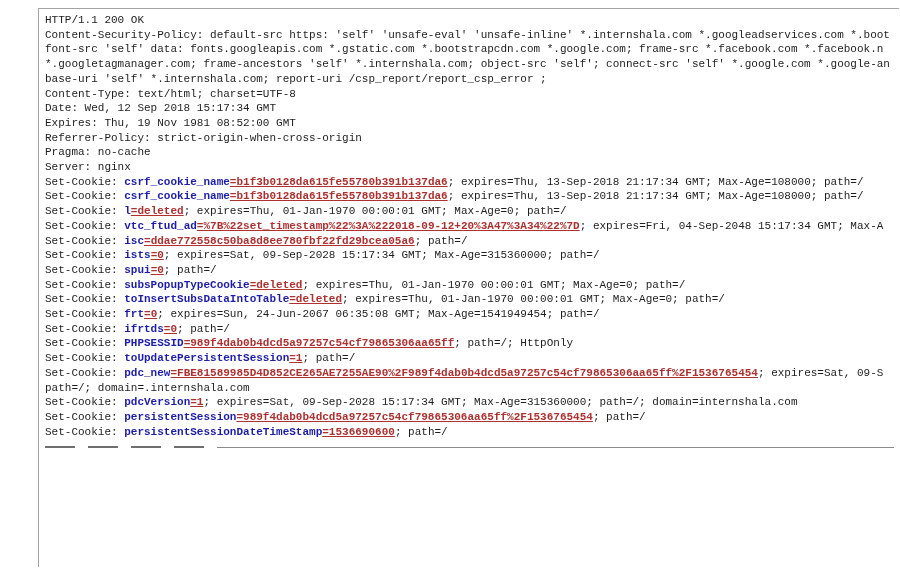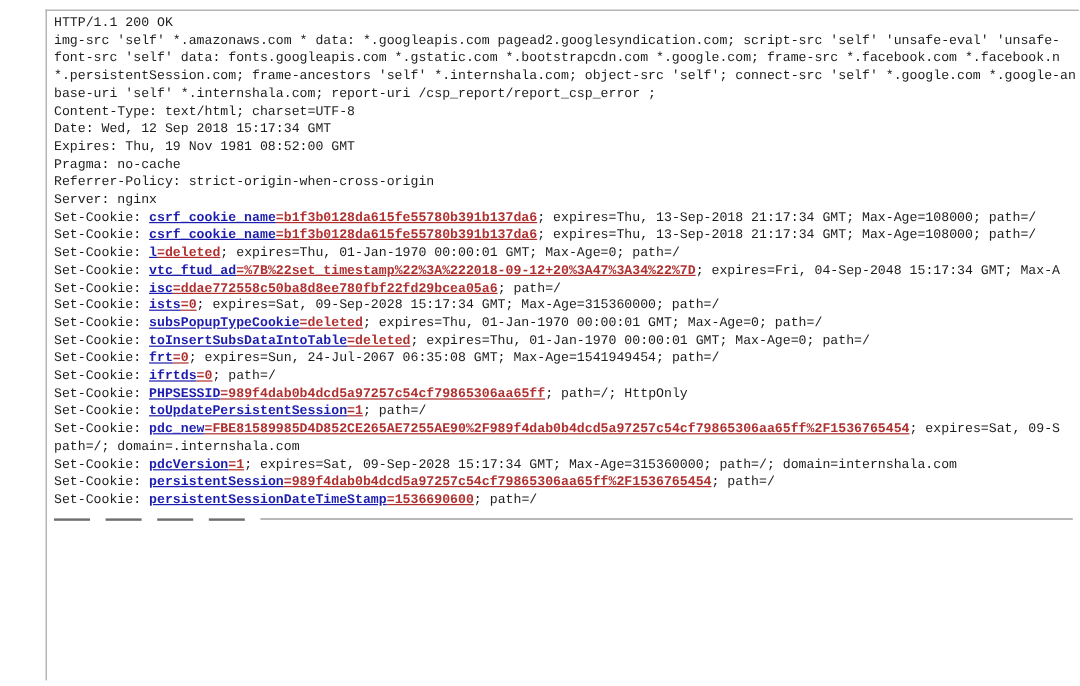--- a/index.html
+++ b/index.html
@@ -19,53 +19,54 @@
     border-top:1px solid #a3a3a3;border-left:1px solid #a3a3a3;
     padding:4px 0 0 6px;
     width:861px;height:559px;box-sizing:border-box;overflow:hidden;
     background:var(--page-bg);
   }
   .hline{
     font-size:11px;line-height:14.7px;white-space:pre;color:var(--plain-color);
     letter-spacing:0;
   }
   .seg-plain{color:var(--plain-color);}
-  .seg-cookie-name{color:var(--name-color);font-weight:bold;text-decoration:underline;}
+  .seg-cookie-name{color:var(--name-color);font-weight:bold;}
   .seg-cookie-value{color:var(--value-color);font-weight:bold;text-decoration:underline;}
   .divider{
     display:flex;align-items:center;margin-top:7px;width:849px;
   }
   .dash{width:30px;height:2px;background:#6e6e6e;margin-right:13px;flex:0 0 auto;}
   .rule{flex:1 1 auto;height:1px;background:var(--rule-color);}
 </style>
 </head>
 <body>
 
 <div class="sheet">
   <div>
       <div class="hline"><span class="seg-plain">HTTP/1.1 200 OK</span></div>
-      <div class="hline"><span class="seg-plain">img-src 'self' *.amazonaws.com * data: *.googleapis.com pagead2.googlesyndication.com; script-src 'self' 'unsafe-eval' 'unsafe-</span></div>
+      <div class="hline"><span class="seg-plain">Content-Security-Policy: default-src https: 'self' 'unsafe-eval' 'unsafe-inline' *.internshala.com *.googleadservices.com *.boot</span></div>
       <div class="hline"><span class="seg-plain">font-src 'self' data: fonts.googleapis.com *.gstatic.com *.bootstrapcdn.com *.google.com; frame-src *.facebook.com *.facebook.n</span></div>
-      <div class="hline"><span class="seg-plain">*.persistentSession.com; frame-ancestors 'self' *.internshala.com; object-src 'self'; connect-src 'self' *.google.com *.google-an</span></div>
+      <div class="hline"><span class="seg-plain">*.googletagmanager.com; frame-ancestors 'self' *.internshala.com; object-src 'self'; connect-src 'self' *.google.com *.google-an</span></div>
       <div class="hline"><span class="seg-plain">base-uri 'self' *.internshala.com; report-uri /csp_report/report_csp_error ;</span></div>
       <div class="hline"><span class="seg-plain">Content-Type: text/html; charset=UTF-8</span></div>
       <div class="hline"><span class="seg-plain">Date: Wed, 12 Sep 2018 15:17:34 GMT</span></div>
       <div class="hline"><span class="seg-plain">Expires: Thu, 19 Nov 1981 08:52:00 GMT</span></div>
+      <div class="hline"><span class="seg-plain">Referrer-Policy: strict-origin-when-cross-origin</span></div>
       <div class="hline"><span class="seg-plain">Pragma: no-cache</span></div>
-      <div class="hline"><span class="seg-plain">Referrer-Policy: strict-origin-when-cross-origin</span></div>
       <div class="hline"><span class="seg-plain">Server: nginx</span></div>
       <div class="hline"><span class="seg-plain">Set-Cookie: </span><span class="seg-cookie-name">csrf_cookie_name</span><span class="seg-cookie-value">=b1f3b0128da615fe55780b391b137da6</span><span class="seg-plain">; expires=Thu, 13-Sep-2018 21:17:34 GMT; Max-Age=108000; path=/</span></div>
       <div class="hline"><span class="seg-plain">Set-Cookie: </span><span class="seg-cookie-name">csrf_cookie_name</span><span class="seg-cookie-value">=b1f3b0128da615fe55780b391b137da6</span><span class="seg-plain">; expires=Thu, 13-Sep-2018 21:17:34 GMT; Max-Age=108000; path=/</span></div>
       <div class="hline"><span class="seg-plain">Set-Cookie: </span><span class="seg-cookie-name">l</span><span class="seg-cookie-value">=deleted</span><span class="seg-plain">; expires=Thu, 01-Jan-1970 00:00:01 GMT; Max-Age=0; path=/</span></div>
       <div class="hline"><span class="seg-plain">Set-Cookie: </span><span class="seg-cookie-name">vtc_ftud_ad</span><span class="seg-cookie-value">=%7B%22set_timestamp%22%3A%222018-09-12+20%3A47%3A34%22%7D</span><span class="seg-plain">; expires=Fri, 04-Sep-2048 15:17:34 GMT; Max-A</span></div>
       <div class="hline"><span class="seg-plain">Set-Cookie: </span><span class="seg-cookie-name">isc</span><span class="seg-cookie-value">=ddae772558c50ba8d8ee780fbf22fd29bcea05a6</span><span class="seg-plain">; path=/</span></div>
       <div class="hline"><span class="seg-plain">Set-Cookie: </span><span class="seg-cookie-name">ists</span><span class="seg-cookie-value">=0</span><span class="seg-plain">; expires=Sat, 09-Sep-2028 15:17:34 GMT; Max-Age=315360000; path=/</span></div>
+      <div class="hline"><span class="seg-plain">Set-Cookie: </span><span class="seg-cookie-name">spui</span><span class="seg-cookie-value">=0</span><span class="seg-plain">; path=/</span></div>
       <div class="hline"><span class="seg-plain">Set-Cookie: </span><span class="seg-cookie-name">subsPopupTypeCookie</span><span class="seg-cookie-value">=deleted</span><span class="seg-plain">; expires=Thu, 01-Jan-1970 00:00:01 GMT; Max-Age=0; path=/</span></div>
       <div class="hline"><span class="seg-plain">Set-Cookie: </span><span class="seg-cookie-name">toInsertSubsDataIntoTable</span><span class="seg-cookie-value">=deleted</span><span class="seg-plain">; expires=Thu, 01-Jan-1970 00:00:01 GMT; Max-Age=0; path=/</span></div>
-      <div class="hline"><span class="seg-plain">Set-Cookie: </span><span class="seg-cookie-name">frt</span><span class="seg-cookie-value">=0</span><span class="seg-plain">; expires=Sun, 24-Jul-2067 06:35:08 GMT; Max-Age=1541949454; path=/</span></div>
+      <div class="hline"><span class="seg-plain">Set-Cookie: </span><span class="seg-cookie-name">frt</span><span class="seg-cookie-value">=0</span><span class="seg-plain">; expires=Sun, 24-Jun-2067 06:35:08 GMT; Max-Age=1541949454; path=/</span></div>
       <div class="hline"><span class="seg-plain">Set-Cookie: </span><span class="seg-cookie-name">ifrtds</span><span class="seg-cookie-value">=0</span><span class="seg-plain">; path=/</span></div>
       <div class="hline"><span class="seg-plain">Set-Cookie: </span><span class="seg-cookie-name">PHPSESSID</span><span class="seg-cookie-value">=989f4dab0b4dcd5a97257c54cf79865306aa65ff</span><span class="seg-plain">; path=/; HttpOnly</span></div>
       <div class="hline"><span class="seg-plain">Set-Cookie: </span><span class="seg-cookie-name">toUpdatePersistentSession</span><span class="seg-cookie-value">=1</span><span class="seg-plain">; path=/</span></div>
       <div class="hline"><span class="seg-plain">Set-Cookie: </span><span class="seg-cookie-name">pdc_new</span><span class="seg-cookie-value">=FBE81589985D4D852CE265AE7255AE90%2F989f4dab0b4dcd5a97257c54cf79865306aa65ff%2F1536765454</span><span class="seg-plain">; expires=Sat, 09-S</span></div>
       <div class="hline"><span class="seg-plain">path=/; domain=.internshala.com</span></div>
       <div class="hline"><span class="seg-plain">Set-Cookie: </span><span class="seg-cookie-name">pdcVersion</span><span class="seg-cookie-value">=1</span><span class="seg-plain">; expires=Sat, 09-Sep-2028 15:17:34 GMT; Max-Age=315360000; path=/; domain=internshala.com</span></div>
       <div class="hline"><span class="seg-plain">Set-Cookie: </span><span class="seg-cookie-name">persistentSession</span><span class="seg-cookie-value">=989f4dab0b4dcd5a97257c54cf79865306aa65ff%2F1536765454</span><span class="seg-plain">; path=/</span></div>
       <div class="hline"><span class="seg-plain">Set-Cookie: </span><span class="seg-cookie-name">persistentSessionDateTimeStamp</span><span class="seg-cookie-value">=1536690600</span><span class="seg-plain">; path=/</span></div>
     </div>
   <div class="divider">

